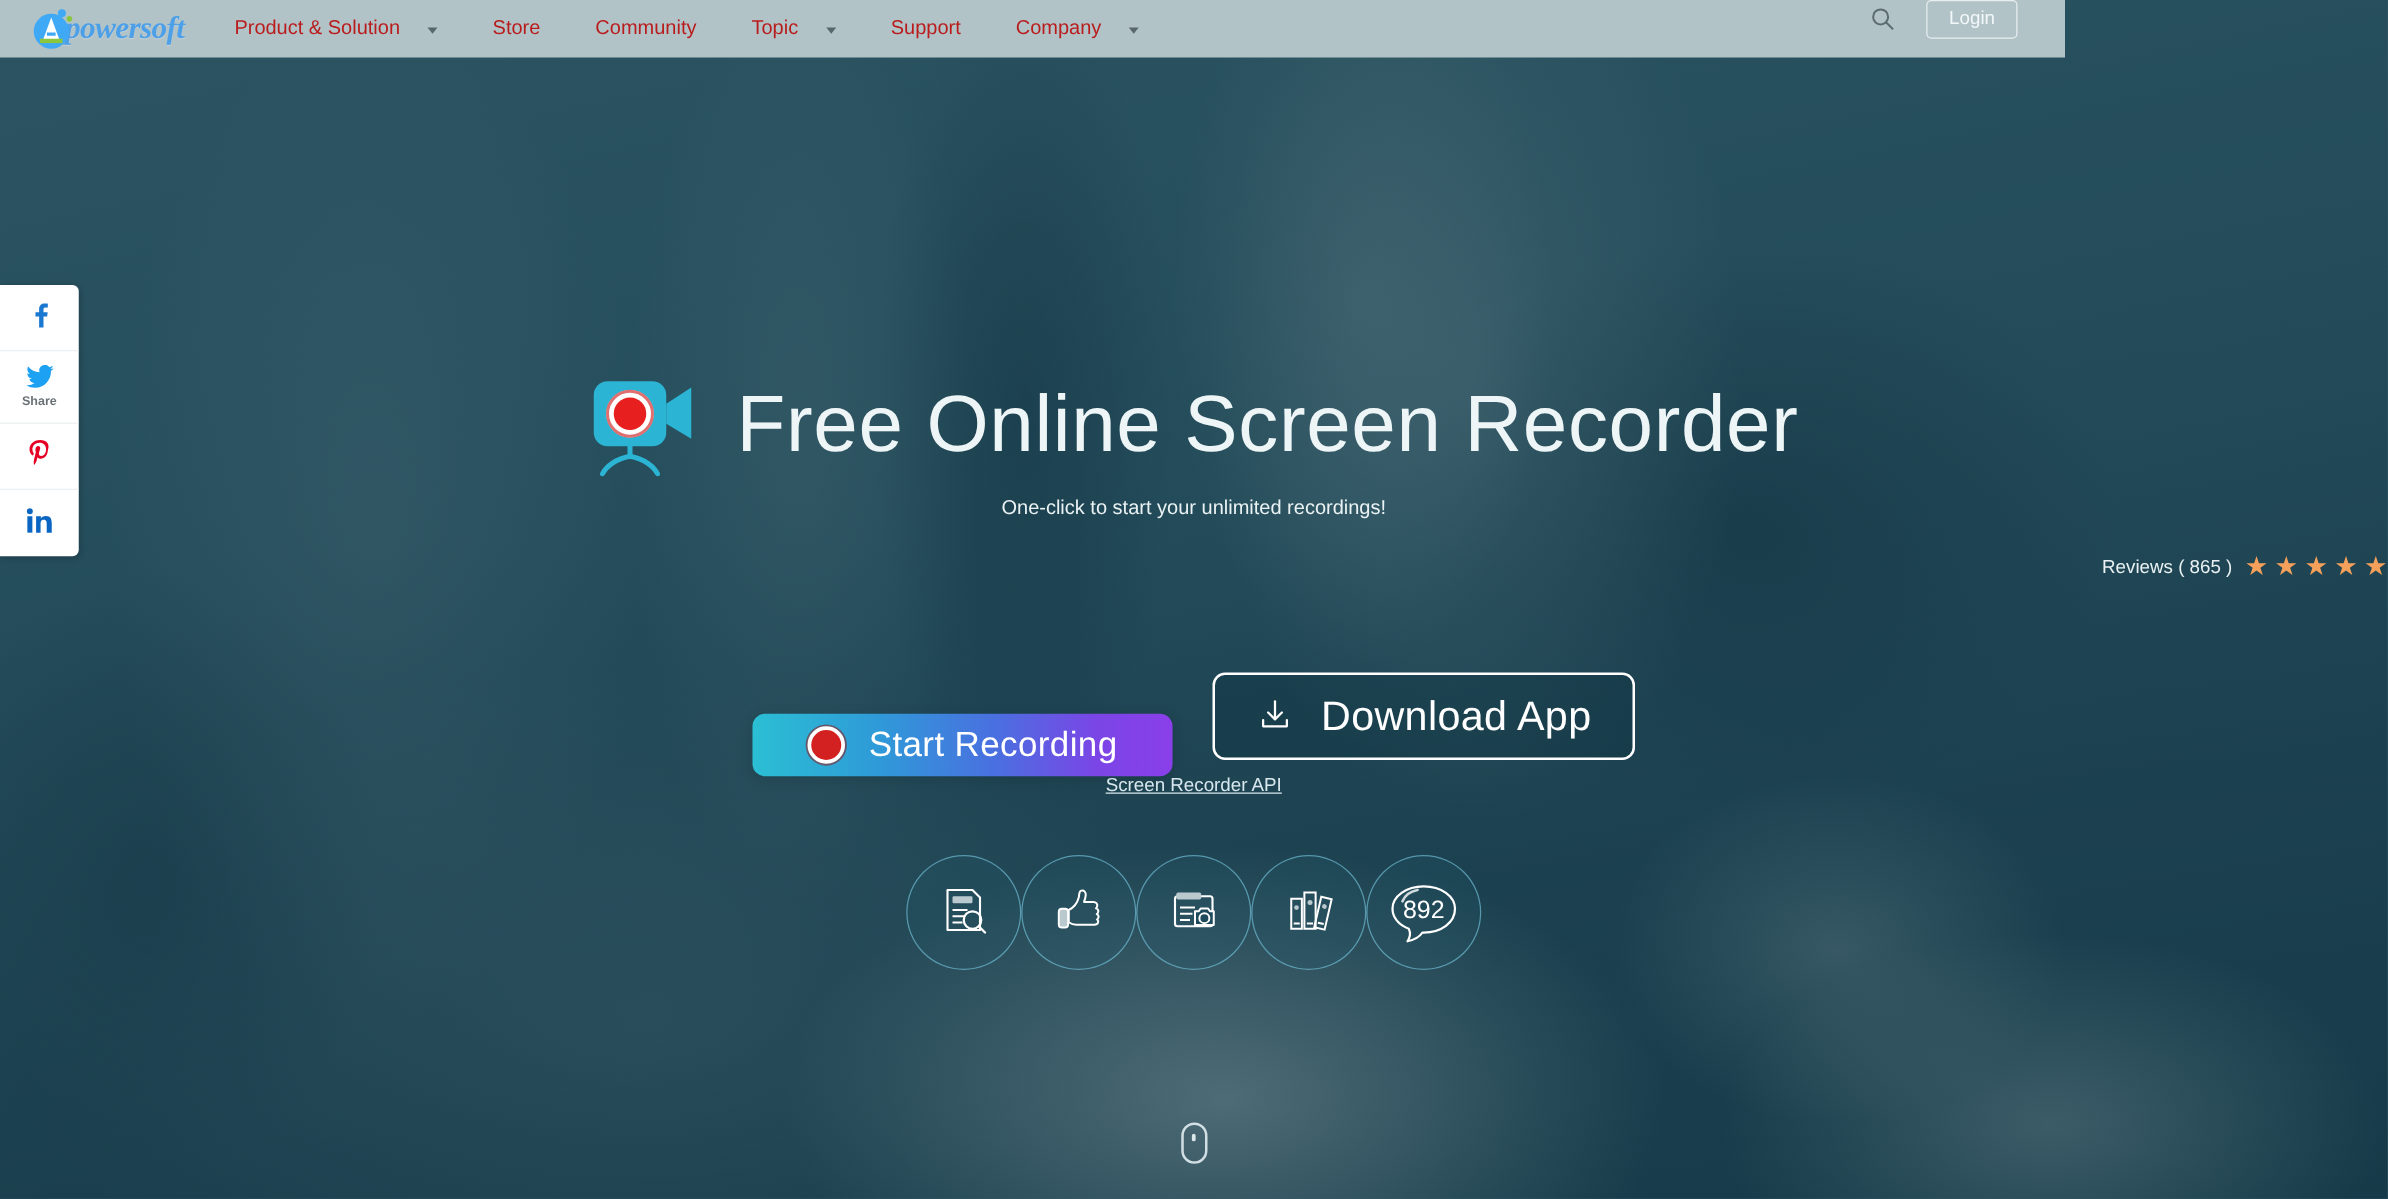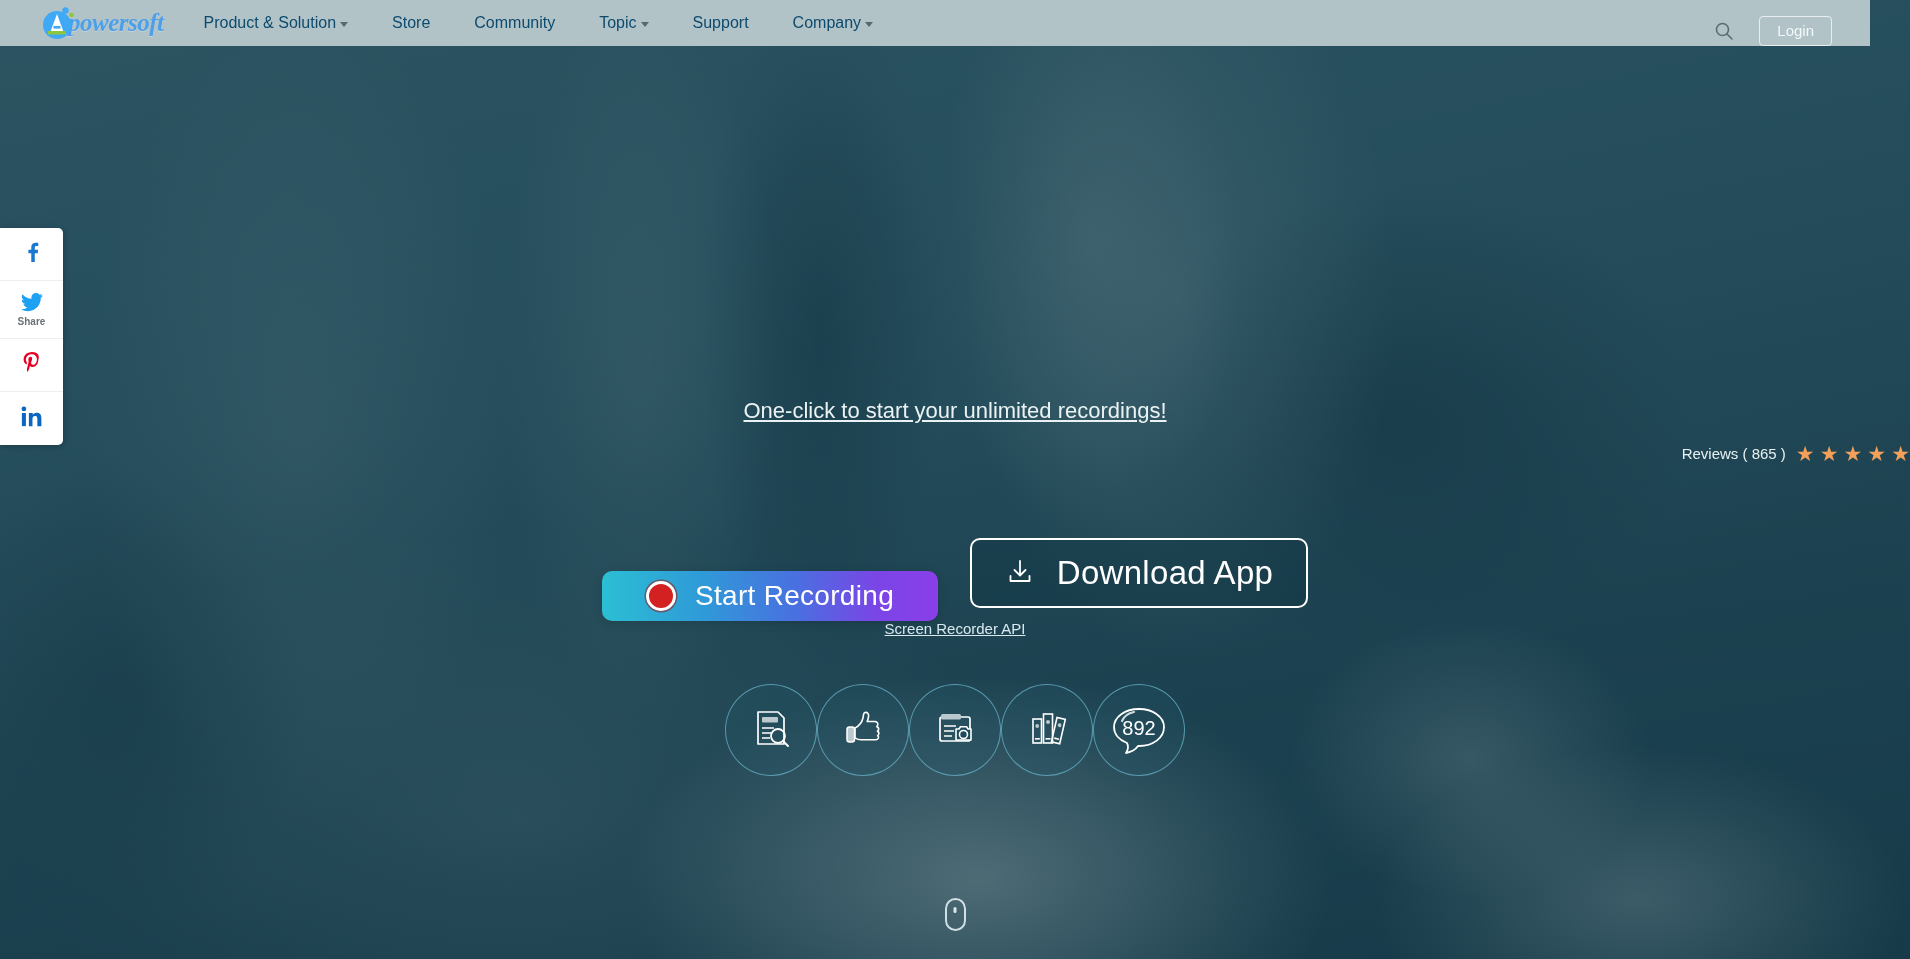--- a/index.html
+++ b/index.html
@@ -44,27 +44,26 @@
   .hero-tint {
     position: absolute;
     inset: 0;
     background: linear-gradient(180deg, rgba(23,63,78,0.46) 0%, rgba(20,60,76,0.42) 45%, rgba(17,55,70,0.50) 100%);
   }
 
   
   .header {
     position: absolute;
     top: 0; left: 0;
-    width: 1870px;
+    width: 1652px;
     height: 46px;
     background: #b2c3c8;
     display: flex;
-    align-items: flex-end;
+    align-items: flex-start;
     z-index: 40;
-    padding-left: 16px;
   }
 
   .logo {
     display: flex;
     align-items: center;
     margin-left: 24px;
     margin-right: 18px;
     cursor: pointer;
     height: 46px;
   }
@@ -84,29 +83,29 @@
     text-shadow: 0 1px 0 rgba(255,255,255,0.25);
   }
 
   .nav {
     display: flex;
     align-items: center;
     height: 46px;
   }
   .nav-item {
     font-size: 16px;
-    color: #0c4a6e;
+    color: #b91c1c;
     padding: 0 22px;
     height: 46px;
     line-height: 46px;
     cursor: pointer;
     white-space: nowrap;
     display: flex;
     align-items: center;
-    gap: 4px;
+    gap: 22px;
   }
   .caret {
     display: inline-block;
     width: 0; height: 0;
     border-left: 4.5px solid transparent;
     border-right: 4.5px solid transparent;
     border-top: 5.5px solid #58676c;
     margin-top: 2px;
   }
 
@@ -186,24 +185,23 @@
     font-weight: 300;
     color: #eef5f6;
     letter-spacing: 0.5px;
     line-height: 1;
     white-space: nowrap;
   }
 
   .hero-sub {
     position: absolute;
     top: 398px; left: 0; right: 0;
-    font-size: 22px;
+    font-size: 16px;
     color: #eaf2f3;
     font-weight: 300;
-    text-decoration: underline;
   }
 
   .reviews {
     position: absolute;
     top: 443px; left: 0; right: 0;
     display: flex; align-items: center; justify-content: flex-end;
     gap: 10px;
   }
   .reviews-label { font-size: 15px; color: #e9f1f2; }
   .stars { display: flex; gap: 5px; }
@@ -390,20 +388,35 @@
           <rect x="1" y="8" width="4.6" height="15" fill="#0a66c2"></rect>
           <circle cx="3.3" cy="3.4" r="2.7" fill="#0a66c2"></circle>
           <path d="M9 8h4.4v2.05h.06c.61-1.1 2.11-2.26 4.34-2.26 4.64 0 5.5 2.92 5.5 6.72V23h-4.6v-7.57c0-1.81-.03-4.13-2.6-4.13-2.6 0-3 1.96-3 3.99V23H9V8z" fill="#0a66c2"></path>
         </svg>
       </span>
     </div>
   </div>
 
   <div class="hero-content">
 
+    <div class="title-row">
+      <span class="cam-icon">
+        <svg width="86" height="84" viewBox="0 0 86 84">
+          <rect x="4" y="6" width="58" height="52" rx="11" fill="#2bb4d4"></rect>
+          <path d="M62 24 L82 11 L82 52 L62 40 Z" fill="#2bb4d4"></path>
+          <circle cx="33" cy="32" r="19" fill="#ffffff"></circle>
+          <circle cx="33" cy="32" r="18" fill="none" stroke="#e07070" stroke-width="2.4"></circle>
+          <circle cx="33" cy="32" r="13" fill="#e81f1f"></circle>
+          <path d="M33 58 L33 66" stroke="#2bb4d4" stroke-width="4" stroke-linecap="round"></path>
+          <path d="M33 66 C 22 68, 14 74, 11 80" stroke="#2bb4d4" stroke-width="4" fill="none" stroke-linecap="round"></path>
+          <path d="M33 66 C 44 68, 52 74, 55 80" stroke="#2bb4d4" stroke-width="4" fill="none" stroke-linecap="round"></path>
+        </svg>
+      </span>
+      <h1 class="hero-title">Free Online Screen Recorder</h1>
+    </div>
 
     <div class="hero-sub">One-click to start your unlimited recordings!</div>
 
     <div class="reviews">
       <span class="reviews-label">Reviews ( 865 )</span>
       <span class="stars">
         <span class="star">★</span>
         <span class="star">★</span>
         <span class="star">★</span>
         <span class="star">★</span>

